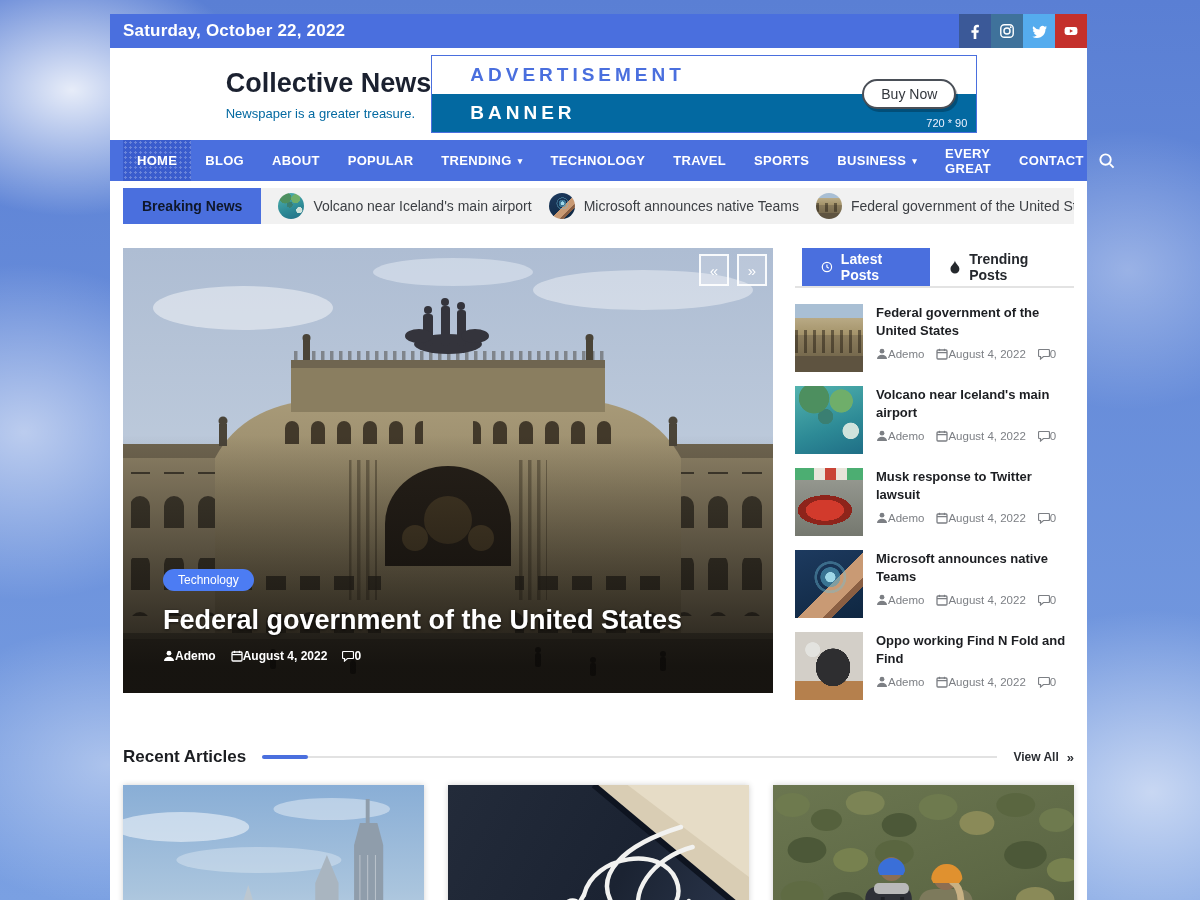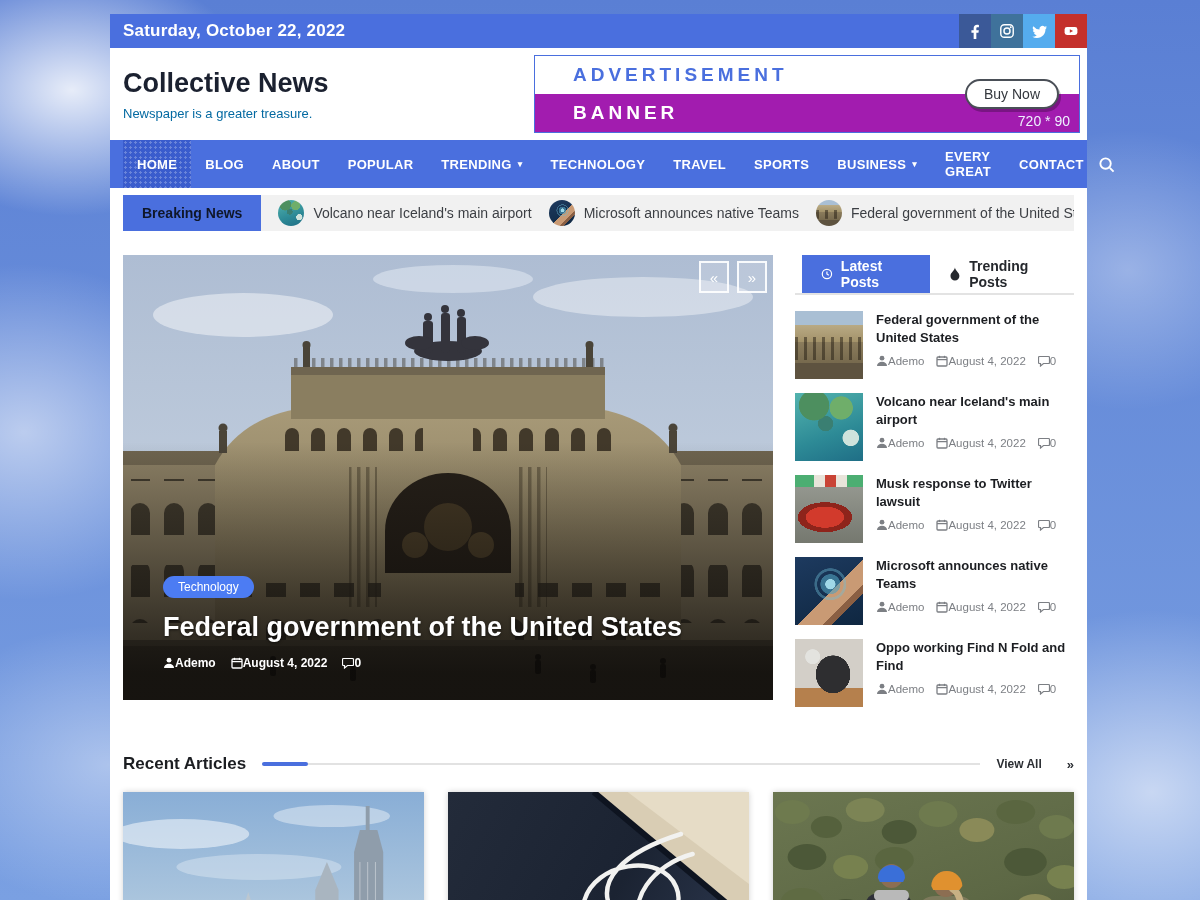--- a/index.html
+++ b/index.html
@@ -23,35 +23,35 @@
   .topbar-date{ color:#fff; font-size:17px; font-weight:700; letter-spacing:.2px; }
   .socials{ margin-left:auto; display:flex; }
   .social{ width:32px; height:34px; display:flex; align-items:center; justify-content:center; cursor:pointer; }
   .social svg{ width:16px; height:16px; }
   .social-facebook{ background:#3b5998; }
   .social-instagram{ background:#3f729b; }
   .social-twitter{ background:#55acee; }
   .social-youtube{ background:#c4302b; }
 
   
-  .header{ background:#fff; height:92px; display:flex; align-items:center; justify-content:space-between; padding:0 7px 0 13px; }
+  .header{ background:#fff; height:92px; display:flex; align-items:center; justify-content:center; padding:0 7px 0 13px; }
   .site-title{ font-size:27px; font-weight:700; color:#1b2130; cursor:pointer; }
   .tagline{ font-size:13px; color:#0369a1; margin-top:7px; }
   .ad-banner{ width:546px; height:78px; border:1px solid #4a6fde; position:relative; cursor:pointer; }
   .ad-top{ height:38px; background:#fff; display:flex; align-items:center; padding-left:38px;
            color:#4a6fde; font-weight:800; letter-spacing:4px; font-size:19px; }
-  .ad-bottom{ height:38px; background:#a21caf; display:flex; align-items:center; padding-left:38px;
+  .ad-bottom{ height:38px; background:#0369a1; display:flex; align-items:center; padding-left:38px;
            color:#fff; font-weight:800; letter-spacing:4px; font-size:19px; }
   .buy-now{ position:absolute; right:20px; top:50%; transform:translateY(-50%); background:#fff;
            border:2px solid #4a4f57; border-radius:15px; padding:5px 17px; font-size:14px; color:#33373d;
            box-shadow:2px 3px 0 rgba(0,0,0,.25); cursor:pointer; }
-  .ad-size{ position:absolute; right:9px; bottom:3px; color:#eef2ff; font-size:14px; }
-
-  
-  .nav{ height:48px; background:#4a6fde; display:flex; align-items:stretch; padding-left:13px; }
+  .ad-size{ position:absolute; right:9px; bottom:3px; color:#eef2ff; font-size:11px; }
+
+  
+  .nav{ height:41px; background:#4a6fde; display:flex; align-items:stretch; padding-left:13px; }
   .nav-item{ display:flex; align-items:center; padding:0 14px; color:#fff; font-size:13px; font-weight:700;
            letter-spacing:.3px; cursor:pointer; }
   .nav-item.active{ background-color:#3a5ccd;
            background-image:radial-gradient(rgba(255,255,255,.25) 1px, transparent 1.4px);
            background-size:5px 5px; }
   .caret{ font-size:9px; margin-left:6px; }
   .nav-search{ margin-left:auto; width:46px; display:flex; align-items:center; justify-content:center; cursor:pointer; }
 
   
   .ticker{ margin:7px 13px 0; background:#f1f1f1; height:36px; display:flex; align-items:center;
@@ -121,21 +121,21 @@
   .post-thumb{ width:68px; height:68px; flex-shrink:0; }
   .post-title{ font-size:13px; font-weight:700; color:#1c1e22; line-height:1.4; }
   .post .meta{ margin-top:8px; color:#7c7f84; font-size:11.5px; gap:12px; }
 
   
   .recent-head{ display:flex; align-items:center; margin:40px 13px 0; }
   .recent-title{ font-size:17px; font-weight:700; color:#1c1e22; flex-shrink:0; }
   .recent-line{ flex:1; height:2px; background:#e2e2e2; margin:0 16px; position:relative; }
   .recent-line::before{ content:''; position:absolute; left:0; top:-1px; width:46px; height:4px;
         background:#4a6fde; border-radius:2px; }
-  .view-all{ font-size:12px; font-weight:700; color:#2b2e33; display:flex; gap:25px; align-items:center; cursor:pointer; flex-shrink:0;}
+  .view-all{ font-size:12px; font-weight:700; color:#2b2e33; display:flex; gap:8px; align-items:center; cursor:pointer; flex-shrink:0;}
   .view-all .vicon{ font-size:13px; }
 
   .cards{ display:flex; gap:24px; margin:18px 13px 0; }
   .card{ flex:1; background:#fff; box-shadow:0 0 6px rgba(0,0,0,.18); cursor:pointer; }
   .card-img{ height:190px; position:relative; overflow:hidden; }
   .card-img svg{ position:absolute; inset:0; width:100%; height:100%; }
   .img-city{ background:linear-gradient(180deg,#89aed6 0%,#a9c4dd 55%,#cfdde8 100%); }
   .img-earphones{ background:linear-gradient(118deg,#232b3a 0%,#1b2332 55%,#2e3a52 100%); }
   .img-hikers{ background:linear-gradient(160deg,#6b7650 0%,#5d6845 60%,#4d5639 100%); }
 </style>

